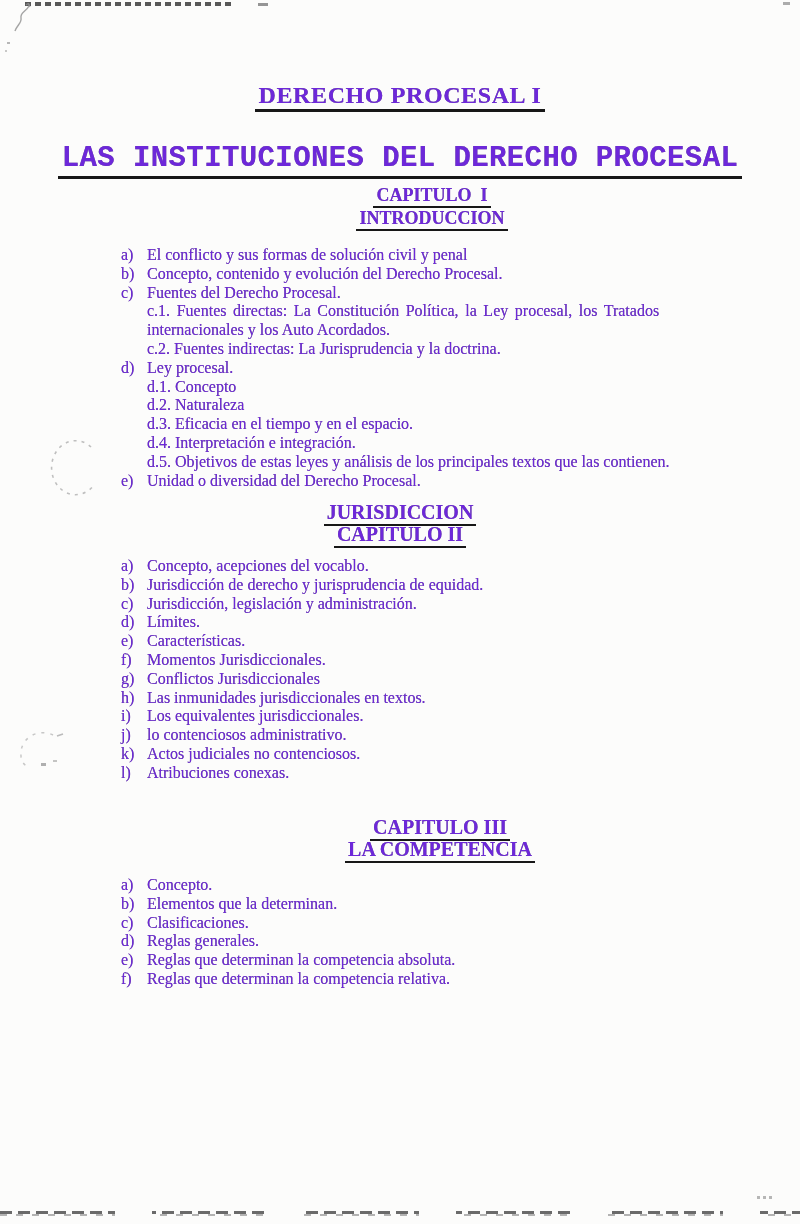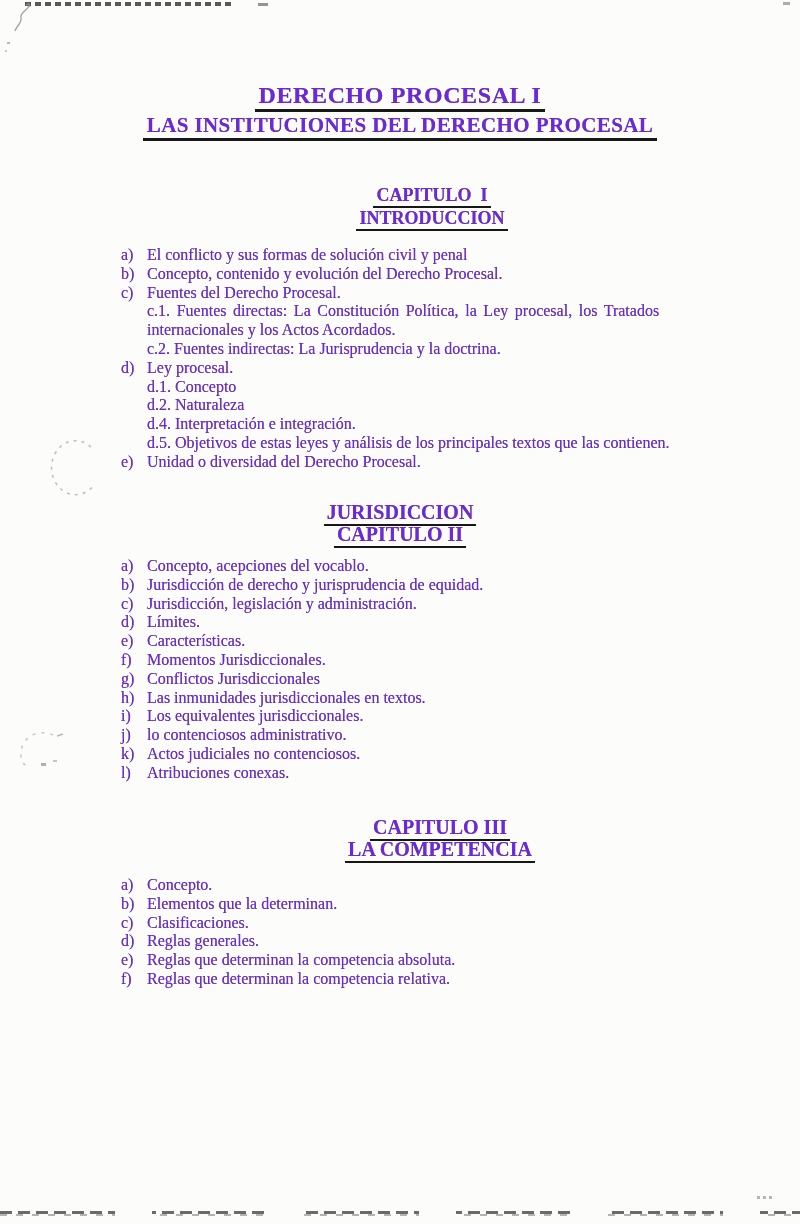--- a/index.html
+++ b/index.html
@@ -7,21 +7,21 @@
   .page {
     position:relative; width:800px; height:1224px; overflow:hidden;
     background:#fcfcfb; color:#6d28d9;
     font-family:"Liberation Serif","DejaVu Serif",serif;
     text-shadow:0 0 .35px rgba(20,20,20,.55);
   }
 
   
   .doc-title    { position:absolute; left:0; width:800px; text-align:center; font-weight:bold; }
   .doc-title-1  { top:82px;  font-size:24px; line-height:26px; letter-spacing:.6px; }
-  .doc-title-2  { top:112px; font-size:21px; line-height:27px; letter-spacing:.4px; }
+  .doc-title-2  { top:145px; font-size:29px; line-height:27px; letter-spacing:.4px;font-family:Liberation Mono, monospace; }
   .u  { border-bottom:3px solid #171717; padding:0 4px 1px 4px; white-space:pre; }
   .u2 { border-bottom:2px solid #171717; padding:0 3px 1px 3px; white-space:pre; }
 
   .ch-head { position:absolute; left:0; width:800px; text-align:center; font-weight:bold; }
   .ch1 .ch-head { top:184px; font-size:18px; line-height:23px;padding-left:32px; }
   .ch2 .ch-head { top:501px; font-size:20px; line-height:22px; }
   .ch3 .ch-head { top:816px; font-size:20px; line-height:22px;margin-left:40px; }
 
   
   .list { position:absolute; left:121px; width:620px; font-size:16px; }
@@ -96,25 +96,26 @@
   <section class="ch1">
     <div class="ch-head">
       <div><span class="u2">CAPITULO  I</span></div>
       <div><span class="u2">INTRODUCCION</span></div>
     </div>
     <div class="list">
         <div class="row"><span class="marker">a)</span><span class="txt">El conflicto y sus formas de solución civil y penal</span></div>
         <div class="row"><span class="marker">b)</span><span class="txt">Concepto, contenido y evolución del Derecho Procesal.</span></div>
         <div class="row"><span class="marker">c)</span><span class="txt">Fuentes del Derecho Procesal.</span></div>
         <div class="row sub stretch"><span class="marker"></span><span class="txt">c.1. Fuentes directas: La Constitución Política, la Ley procesal, los Tratados</span></div>
-        <div class="row sub"><span class="marker"></span><span class="txt">internacionales y los Actos Acordados.</span></div>
+        <div class="row sub"><span class="marker"></span><span class="txt">internacionales y los Auto Acordados.</span></div>
         <div class="row sub"><span class="marker"></span><span class="txt">c.2. Fuentes indirectas: La Jurisprudencia y la doctrina.</span></div>
         <div class="row"><span class="marker">d)</span><span class="txt">Ley procesal.</span></div>
         <div class="row sub"><span class="marker"></span><span class="txt">d.1. Concepto</span></div>
         <div class="row sub"><span class="marker"></span><span class="txt">d.2. Naturaleza</span></div>
+        <div class="row sub"><span class="marker"></span><span class="txt">d.3. Eficacia en el tiempo y en el espacio.</span></div>
         <div class="row sub"><span class="marker"></span><span class="txt">d.4. Interpretación e integración.</span></div>
         <div class="row sub"><span class="marker"></span><span class="txt">d.5. Objetivos de estas leyes y análisis de los principales textos que las contienen.</span></div>
         <div class="row"><span class="marker">e)</span><span class="txt">Unidad o diversidad del Derecho Procesal.</span></div>
       </div>
   </section>
 
   <section class="ch2">
     <div class="ch-head">
       <div><span class="u2">JURISDICCION</span></div>
       <div><span class="u2">CAPITULO II</span></div>

